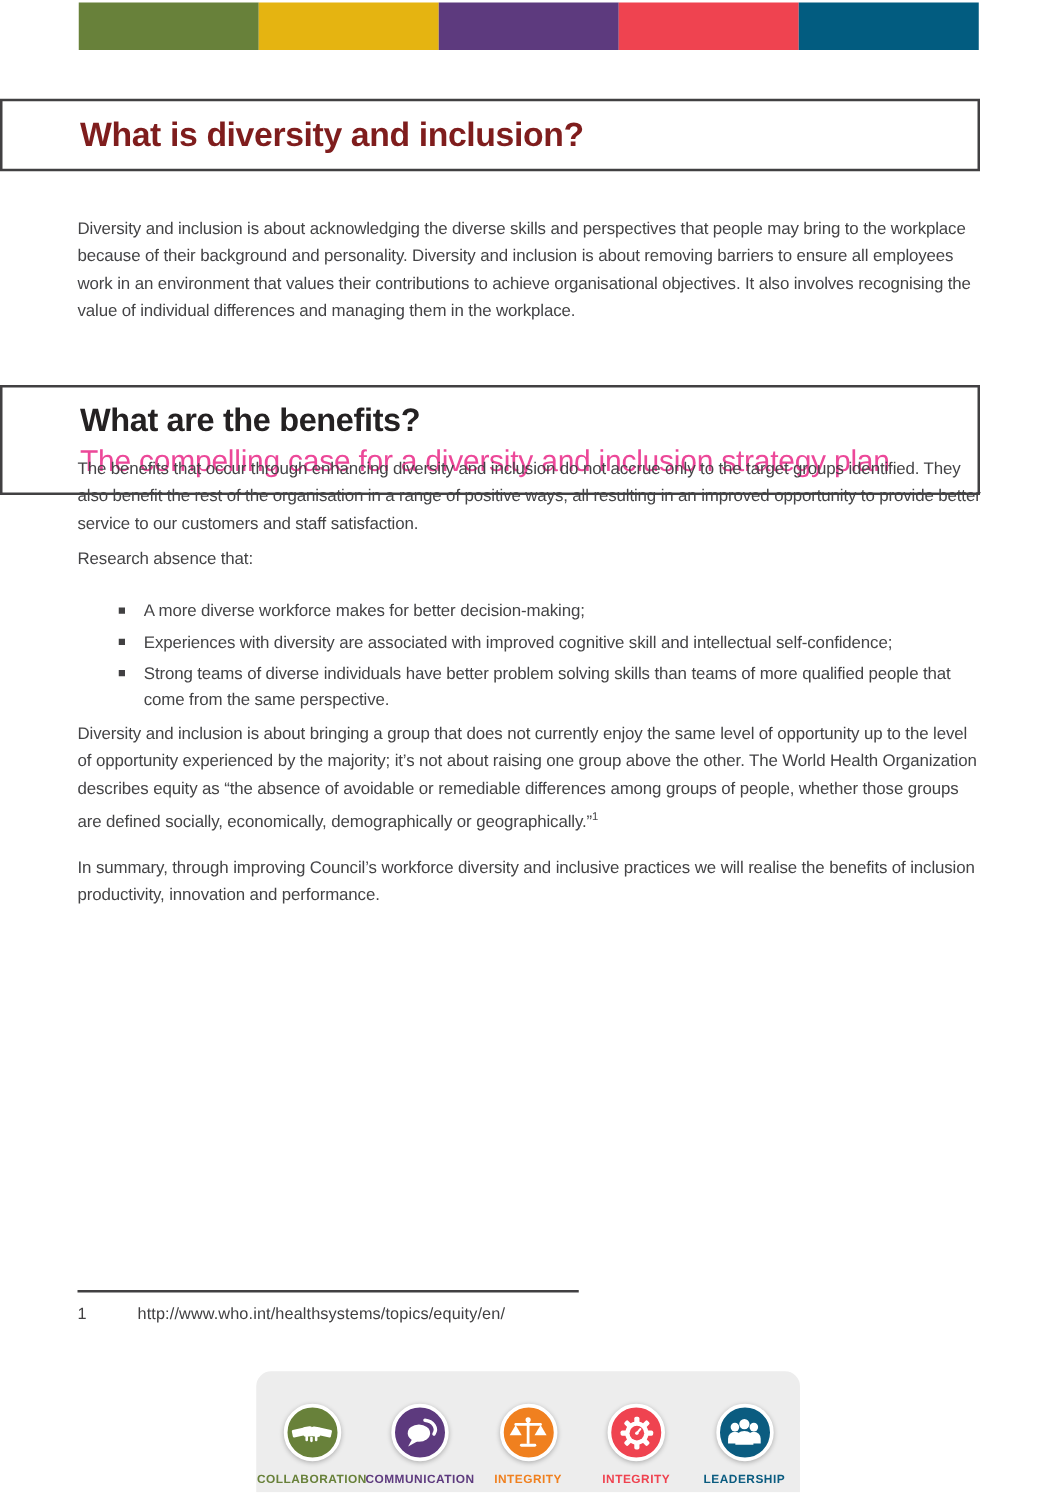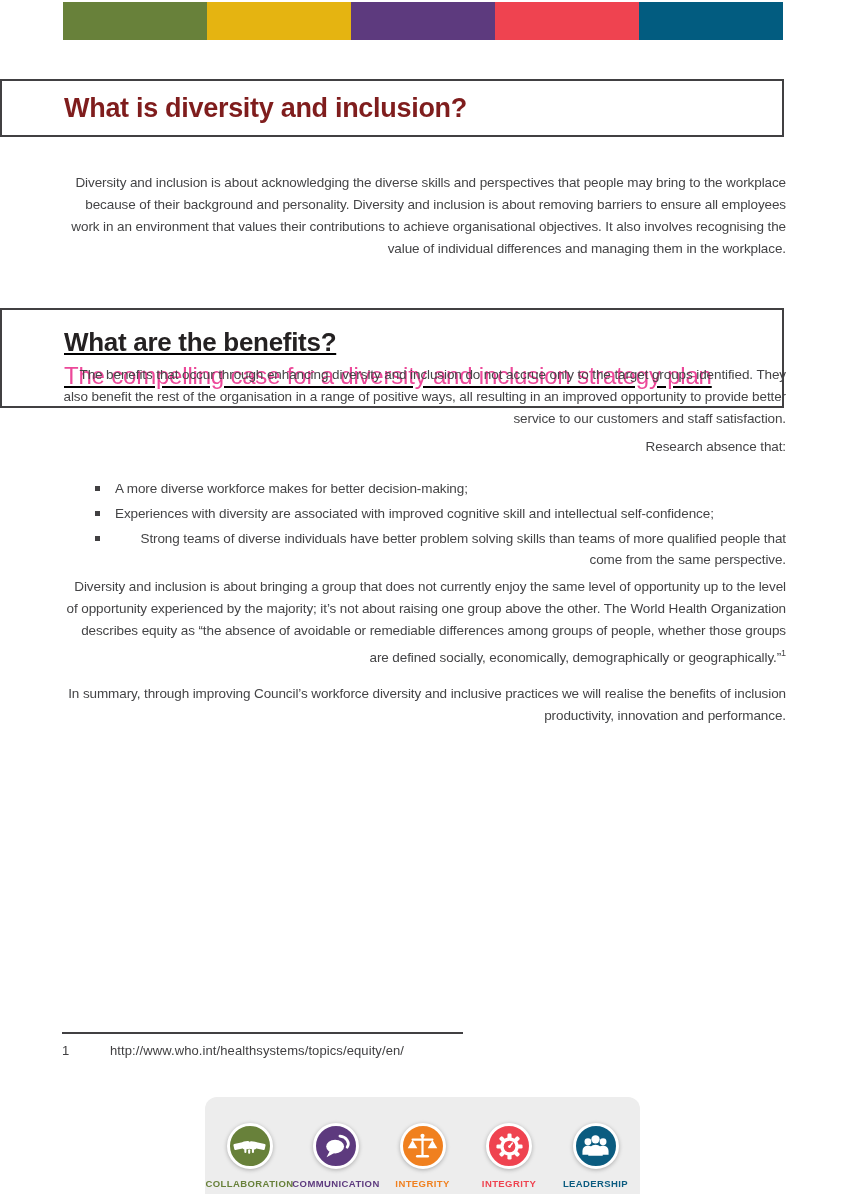--- a/index.html
+++ b/index.html
@@ -28,21 +28,21 @@
     left: 0;
     width: 784px;
     border: 2px solid #414042;
     background: #ffffff;
     padding-left: 62px;
     display: flex;
     flex-direction: column;
     justify-content: center;
   }
   .title-box-1 { top: 79px; height: 58px; }
-  .title-box-2 { top: 308px; height: 100px; padding-top: 2px; text-decoration: underline; }
+  .title-box-2 { top: 308px; height: 88px; padding-top: 2px; }
   .h1 {
     font-size: 27px;
     font-weight: bold;
     color: #7f1d1d;
     letter-spacing: -0.3px;
     line-height: 32px;
   }
   .h2 {
     font-size: 26px;
     font-weight: bold;
@@ -60,21 +60,20 @@
 
   
   .content {
     position: absolute;
     left: 62px; top: 172px;
     width: 724px;
     color: #444446;
     font-size: 13.5px;
     letter-spacing: -0.1px;
     line-height: 22px;
-    text-align: right;
   }
   .para { margin: 0; }
   .gap-to-benefits { margin-top: 104px; }
   .lead { margin-top: 6px; }
   ul.bullet-list { margin-top: 20px; list-style: none; }
   ul.bullet-list li {
     display: flex;
     align-items: flex-start;
     margin-bottom: 4px;
     line-height: 21px;

